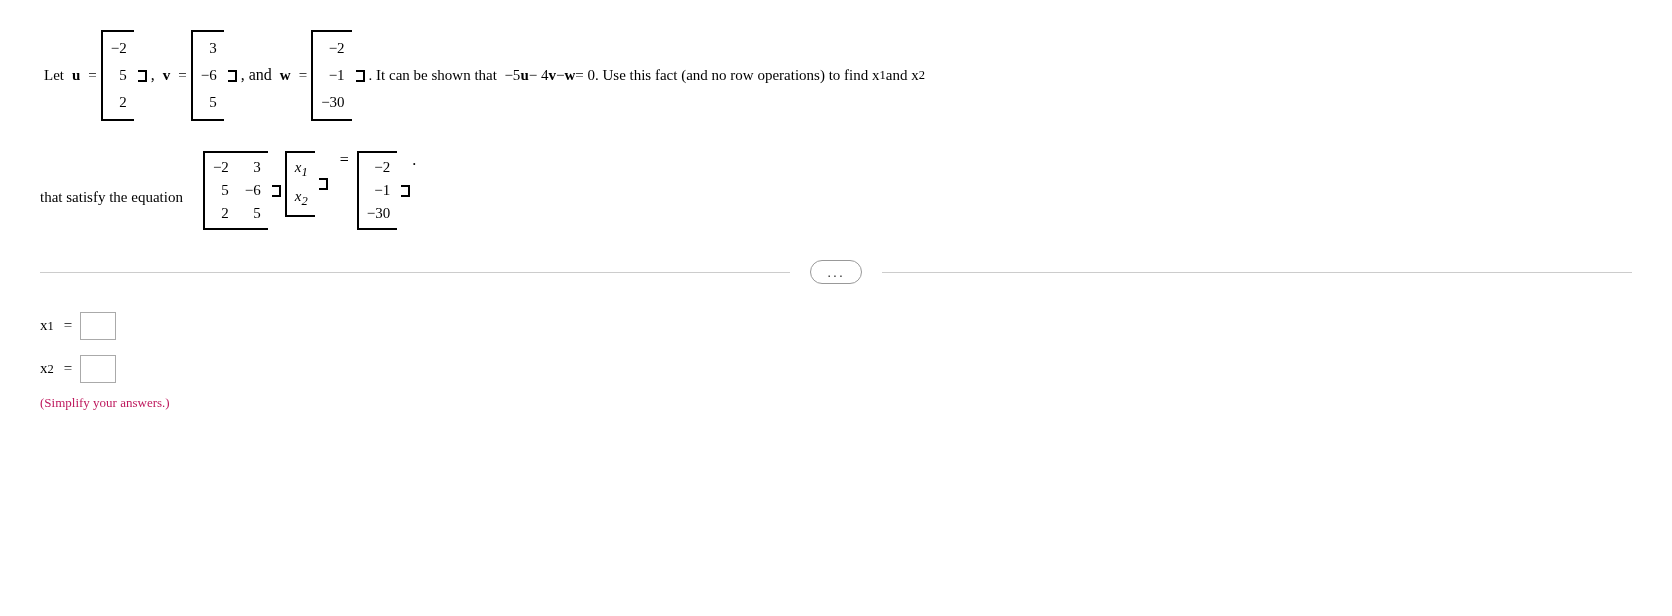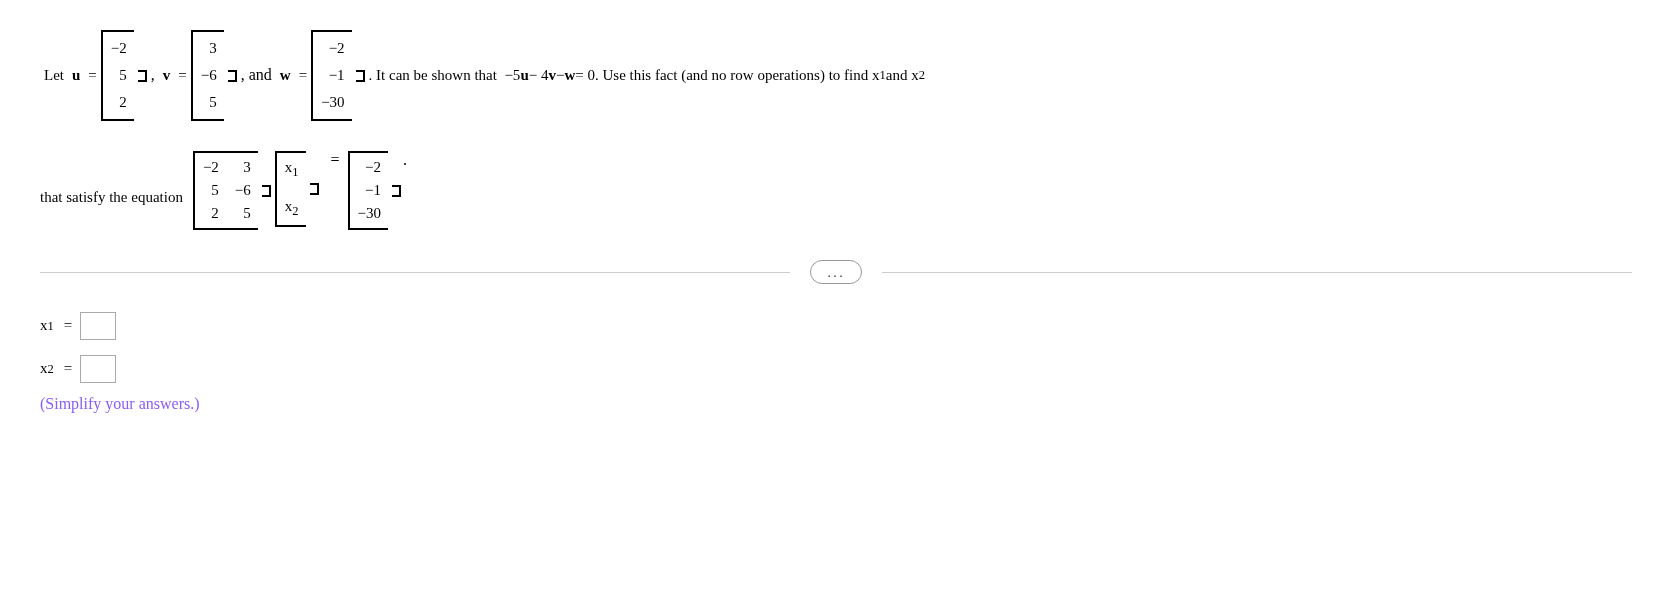--- a/index.html
+++ b/index.html
@@ -79,35 +79,35 @@
       width: 36px;
       height: 28px;
       border: 1px solid #aaa;
       outline: none;
       font-size: 14px;
       text-align: center;
       margin-left: 4px;
     }
 
     .simplify-note {
-      color: #8b5cf6;
-      font-size: 16px;
+      color: #be185d;
+      font-size: 13px;
       margin-top: 8px;
     }
 
     .second-section {
       display: flex;
       align-items: flex-start;
       margin-top: 10px;
       flex-wrap: wrap;
     }
 
     .left-label {
       font-size: 15px;
-      margin-right: 10px;
+      margin-right: 20px;
       margin-top: 38px;
     }
 
     .matrix-bracket-wrap {
       display: inline-flex;
       align-items: center;
       vertical-align: middle;
     }
 
     
@@ -235,21 +235,21 @@
         <span class="cell">−6</span>
         <span class="cell">2</span>
         <span class="cell">5</span>
       </div>
     </span>
     <span class="right-bracket bracket"></span>
   </span>
 
   <span class="matrix-bracket-wrap" style="align-items:center; margin:0 4px;">
     <span class="left-bracket bracket">
-      <div class="matrix-inner" style="gap:18px;">
+      <div class="matrix-inner" style="gap:8px;font-style:italic;">
         <span class="cell">x<sub>1</sub></span>
         <span class="cell">x<sub>2</sub></span>
       </div>
     </span>
     <span class="right-bracket bracket"></span>
   </span>
 
   <span class="eq-sign">=</span>
 
   <span class="matrix-bracket-wrap" style="align-items:center;">

